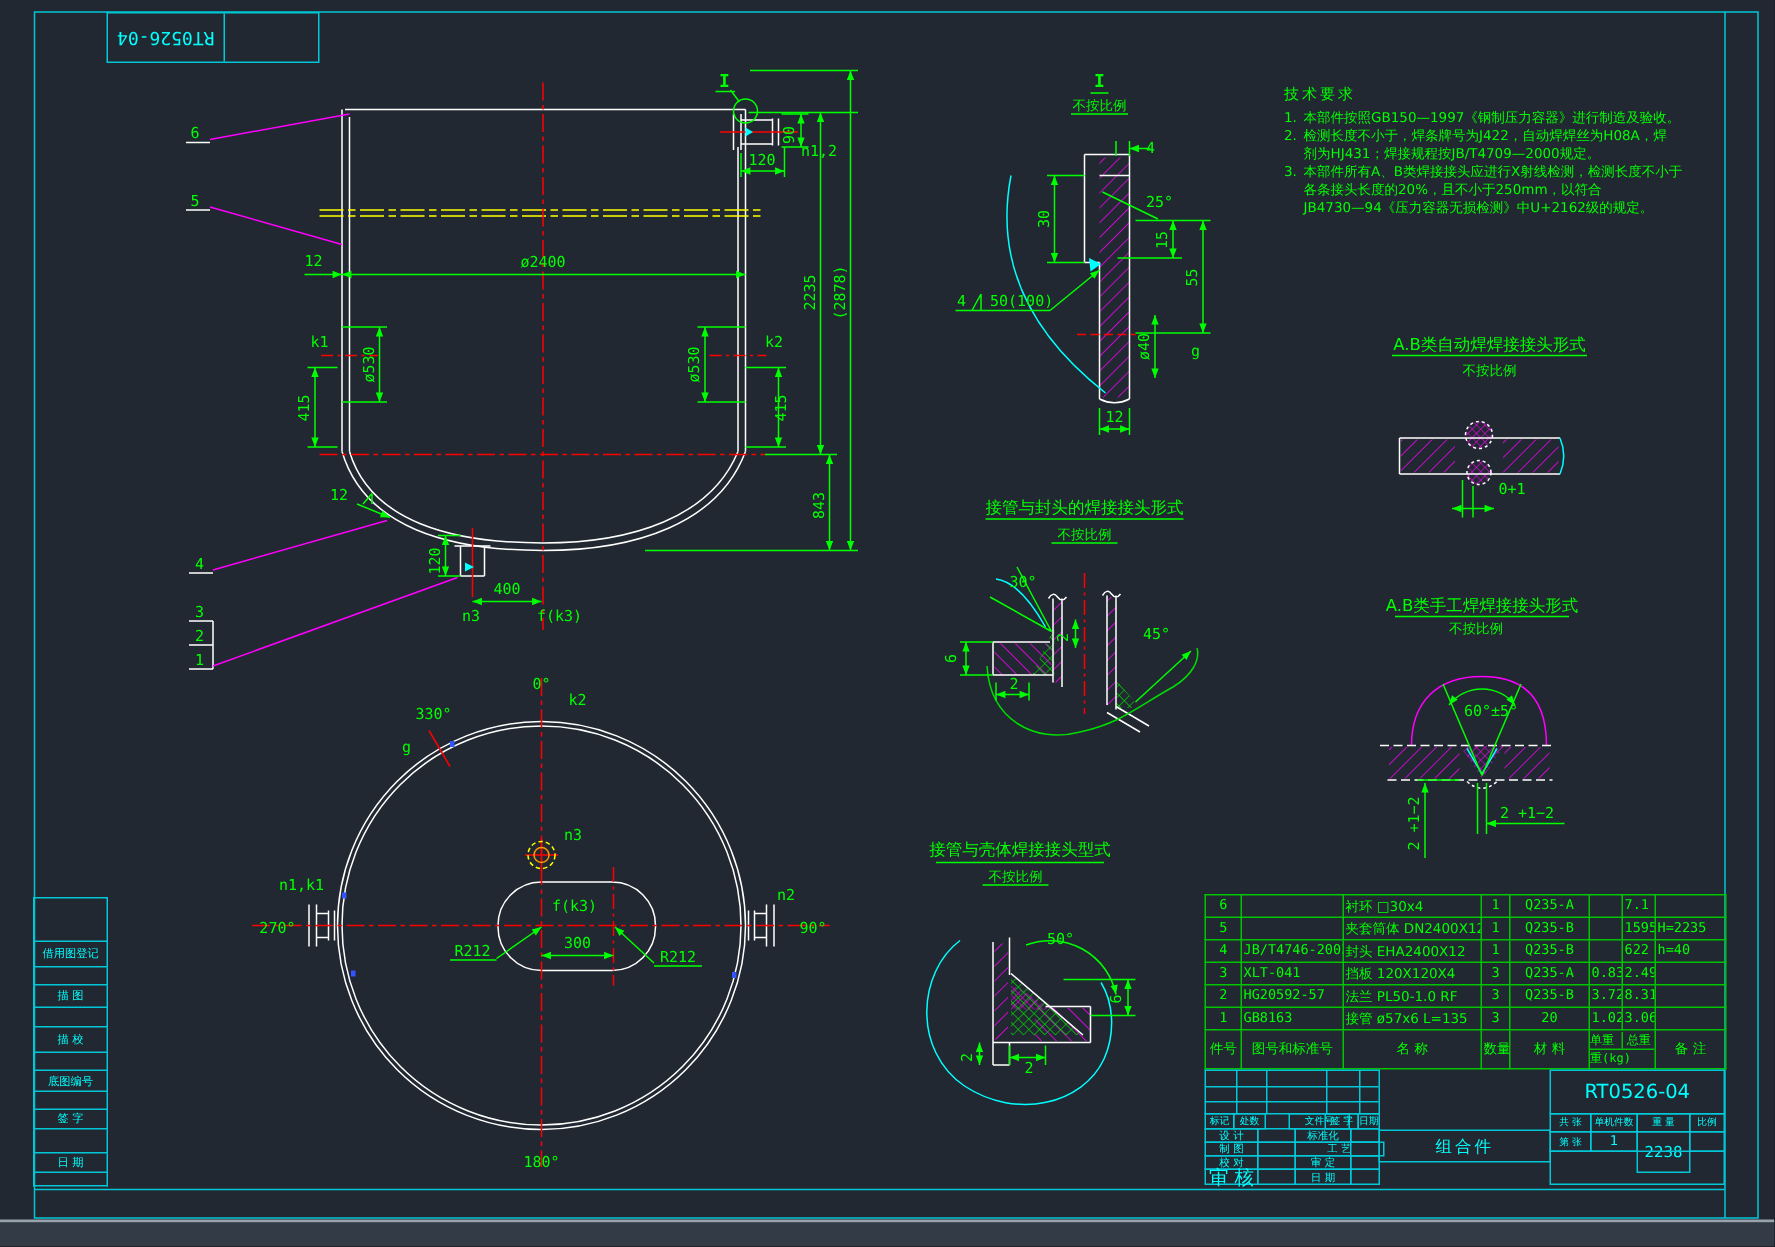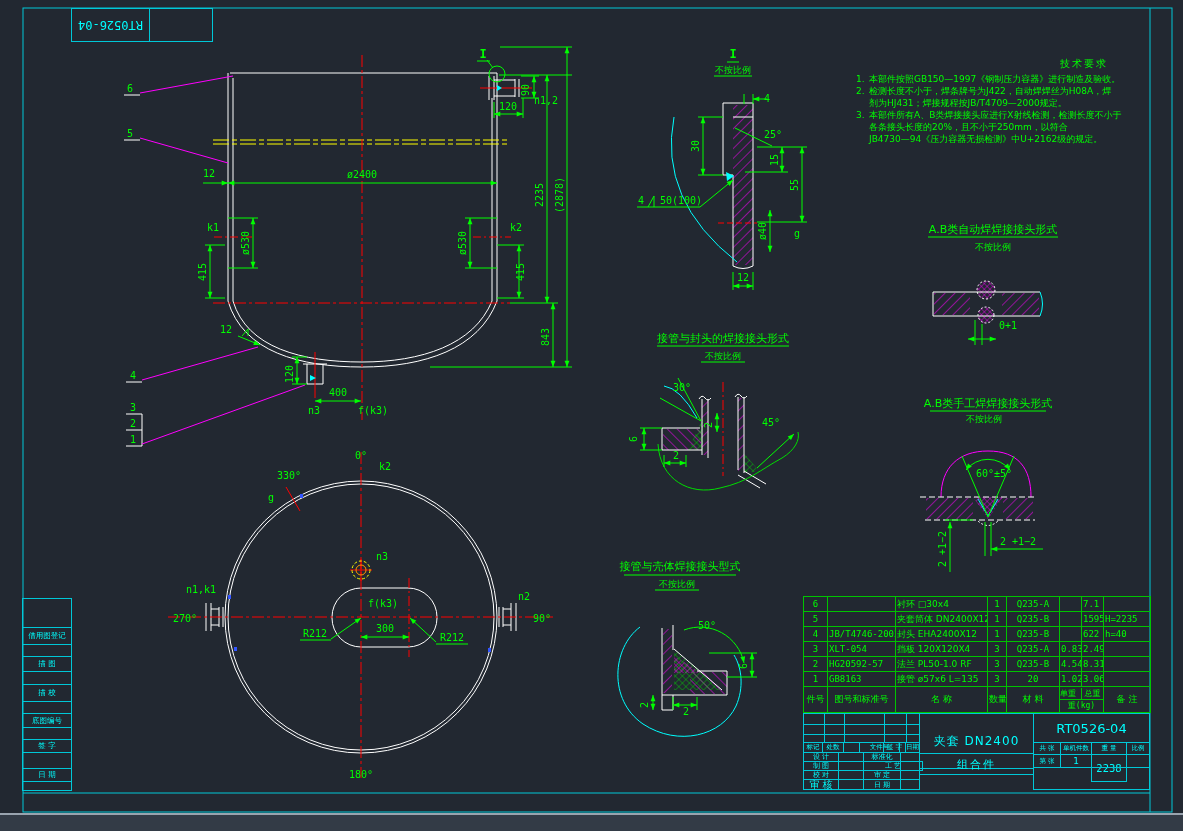--- a/index.html
+++ b/index.html
@@ -5,21 +5,21 @@
   html,body{margin:0;padding:0;background:#1a1f27;}
   .root{position:relative;width:1183px;height:831px;background:#222831;overflow:hidden;
         font-family:"DejaVu Sans",sans-serif;}
   svg text{font-family:"DejaVu Sans Mono","DejaVu Sans",monospace;}
   .tg{fill:#00ff00;font-size:10px;}
   .tgl{fill:#00ff00;font-size:12px;font-weight:bold;}
   .tcn{fill:#00ff00;font-size:11px;font-family:"DejaVu Sans",sans-serif;}
   .tcns{fill:#00ff00;font-size:9px;font-family:"DejaVu Sans",sans-serif;}
   
   .tech{position:absolute;left:856px;top:58px;width:252px;color:#00ff00;font-size:9px;line-height:12px;}
-  .tech .tt{text-align:right;font-size:10px;margin-bottom:3px;letter-spacing:2px;}
+  .tech .tt{text-align:left;font-size:10px;margin-bottom:3px;letter-spacing:2px;}
   .tech .ln{display:flex;white-space:nowrap;}
   .tech .num{width:13px;flex:0 0 13px;}
   table.bom{position:absolute;left:803px;top:596px;width:347px;border-collapse:collapse;
             table-layout:fixed;color:#00ff00;font-size:9px;}
   table.bom td{border:1px solid #00c400;padding:0 1px;height:14px;overflow:hidden;
                white-space:nowrap;font-family:"DejaVu Sans Mono","DejaVu Sans",monospace;}
   table.bom td.cn{font-family:"DejaVu Sans",sans-serif;}
   .tb{position:absolute;left:803px;top:713px;width:347px;height:77px;color:#00ffff;}
   .tb .cell{position:absolute;border:1px solid #00c8d8;box-sizing:border-box;
             display:flex;align-items:center;justify-content:center;overflow:visible;
@@ -416,35 +416,35 @@
           <td>JB/T4746-2002</td>
           <td class="cn">封头 EHA2400X12</td>
           <td align="center">1</td>
           <td align="center">Q235-B</td>
           <td></td>
           <td>622</td>
           <td>h=40</td>
         </tr>
   <tr>
           <td align="center">3</td>
-          <td>XLT-054</td>
+          <td>XLT-041</td>
           <td class="cn">挡板 120X120X4</td>
           <td align="center">3</td>
           <td align="center">Q235-A</td>
           <td>0.83</td>
           <td>2.49</td>
           <td></td>
         </tr>
   <tr>
           <td align="center">2</td>
           <td>HG20592-57</td>
           <td class="cn">法兰 PL50-1.0 RF</td>
           <td align="center">3</td>
           <td align="center">Q235-B</td>
-          <td>4.54</td>
+          <td>3.72</td>
           <td>8.31</td>
           <td></td>
         </tr>
   <tr>
           <td align="center">1</td>
           <td>GB8163</td>
           <td class="cn">接管 ø57x6 L=135</td>
           <td align="center">3</td>
           <td align="center">20</td>
           <td>1.02</td>
@@ -455,21 +455,21 @@
     <td class="cn" align="center">件号</td>
     <td class="cn" align="center">图号和标准号</td>
     <td class="cn" align="center">名          称</td>
     <td class="cn" align="center">数量</td>
     <td class="cn" align="center">材  料</td>
     <td colspan="2" style="padding:0">
       <div style="display:flex;border-bottom:1px solid #00c400;font-size:8px">
         <span style="flex:1;text-align:left" class="cn">单重</span>
         <span style="flex:1;text-align:center;border-left:1px solid #00c400" class="cn">总重</span>
       </div>
-      <div style="text-align:center;font-size:8px" class="cn">重(kg)</div>
+      <div style="text-align:left;font-size:8px" class="cn">重(kg)</div>
     </td>
     <td class="cn" align="center">备  注</td>
   </tr>
 </tbody>
     </table>
 
 <div class="tb">
 
   <div class="cell" style="left:0;top:0;width:117px;height:30px">
     <div style="position:absolute;left:20px;top:0;bottom:0;border-left:1px solid #00c8d8"></div>
@@ -489,26 +489,25 @@
   <div class="cell" style="left:60px;top:39px;width:38px;height:10px;font-size:7px">标准化</div>
   <div class="cell" style="left:97px;top:39px;width:20px;height:10px"></div>
   <div class="cell" style="left:0;top:48px;width:36px;height:10px;font-size:7px">制 图</div>
   <div class="cell" style="left:35px;top:48px;width:26px;height:10px"></div>
   <div class="cell" style="left:60px;top:48px;width:60px;height:10px;font-size:7px">工 艺</div>
   <div class="cell" style="left:97px;top:48px;width:20px;height:10px"></div>
   <div class="cell" style="left:0;top:57px;width:36px;height:10px;font-size:7px">校 对</div>
   <div class="cell" style="left:35px;top:57px;width:26px;height:10px"></div>
   <div class="cell" style="left:60px;top:57px;width:38px;height:10px;font-size:7px">审 定</div>
   <div class="cell" style="left:97px;top:57px;width:20px;height:10px"></div>
-  <div class="cell" style="left:0;top:66px;width:36px;height:11px;font-size:10px">审 核</div>
+  <div class="cell" style="left:0;top:66px;width:36px;height:11px;font-size:13px">审 核</div>
   <div class="cell" style="left:35px;top:66px;width:26px;height:11px"></div>
   <div class="cell" style="left:60px;top:66px;width:38px;height:11px;font-size:7px">日 期</div>
   <div class="cell" style="left:97px;top:66px;width:20px;height:11px"></div>
 
-  <div class="cell" style="left:116px;top:0;width:115px;height:56px;font-size:12px;letter-spacing:1px">夹套 DN2400</div>
   <div class="cell" style="left:116px;top:40px;width:115px;height:22px;font-size:11px;letter-spacing:2px">组合件</div>
 
   <div class="cell" style="left:230px;top:0;width:117px;height:30px;font-size:13px">RT0526-04</div>
   <div class="cell" style="left:230px;top:29px;width:28px;height:13px;font-size:6.5px">共  张</div>
   <div class="cell" style="left:257px;top:29px;width:32px;height:13px;font-size:6.5px">单机件数</div>
   <div class="cell" style="left:288px;top:29px;width:36px;height:13px;font-size:6.5px">重  量</div>
   <div class="cell" style="left:323px;top:29px;width:24px;height:13px;font-size:6.5px">比例</div>
   <div class="cell" style="left:230px;top:41px;width:28px;height:14px;font-size:6.5px">第  张</div>
   <div class="cell" style="left:257px;top:41px;width:32px;height:14px;font-size:9px">1</div>
   <div class="cell" style="left:288px;top:41px;width:36px;height:28px;font-size:10px">2238</div>

